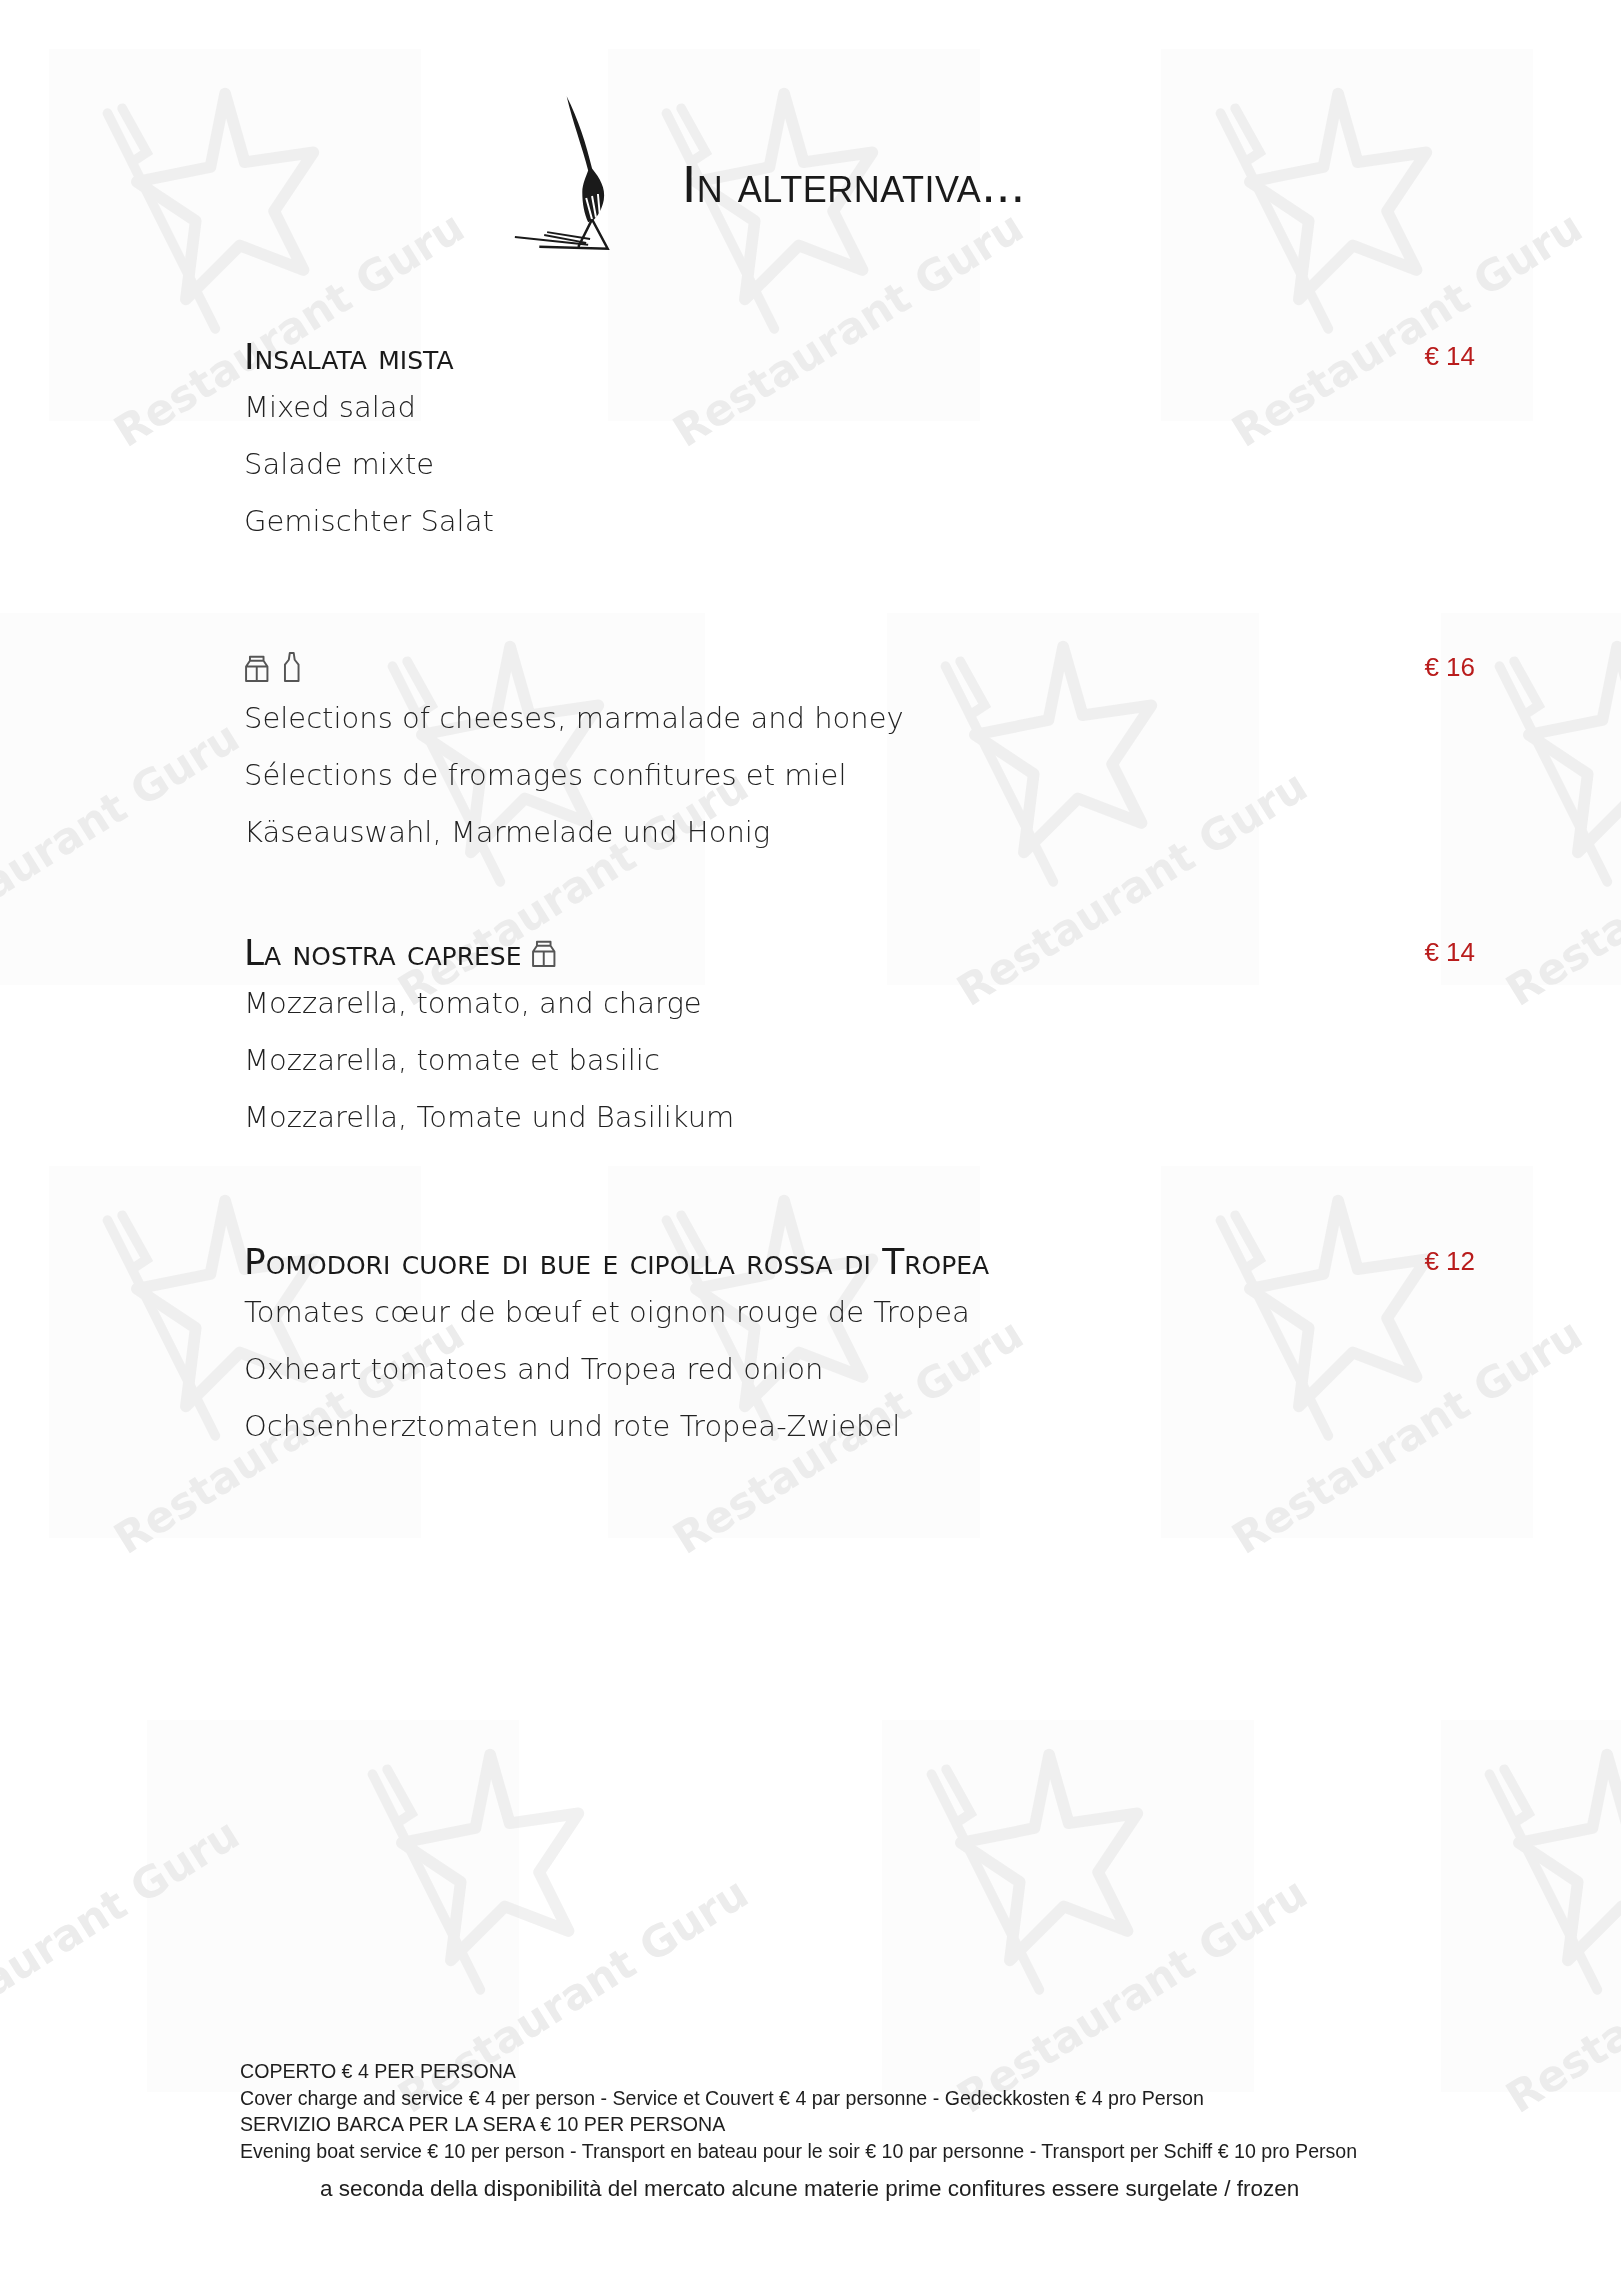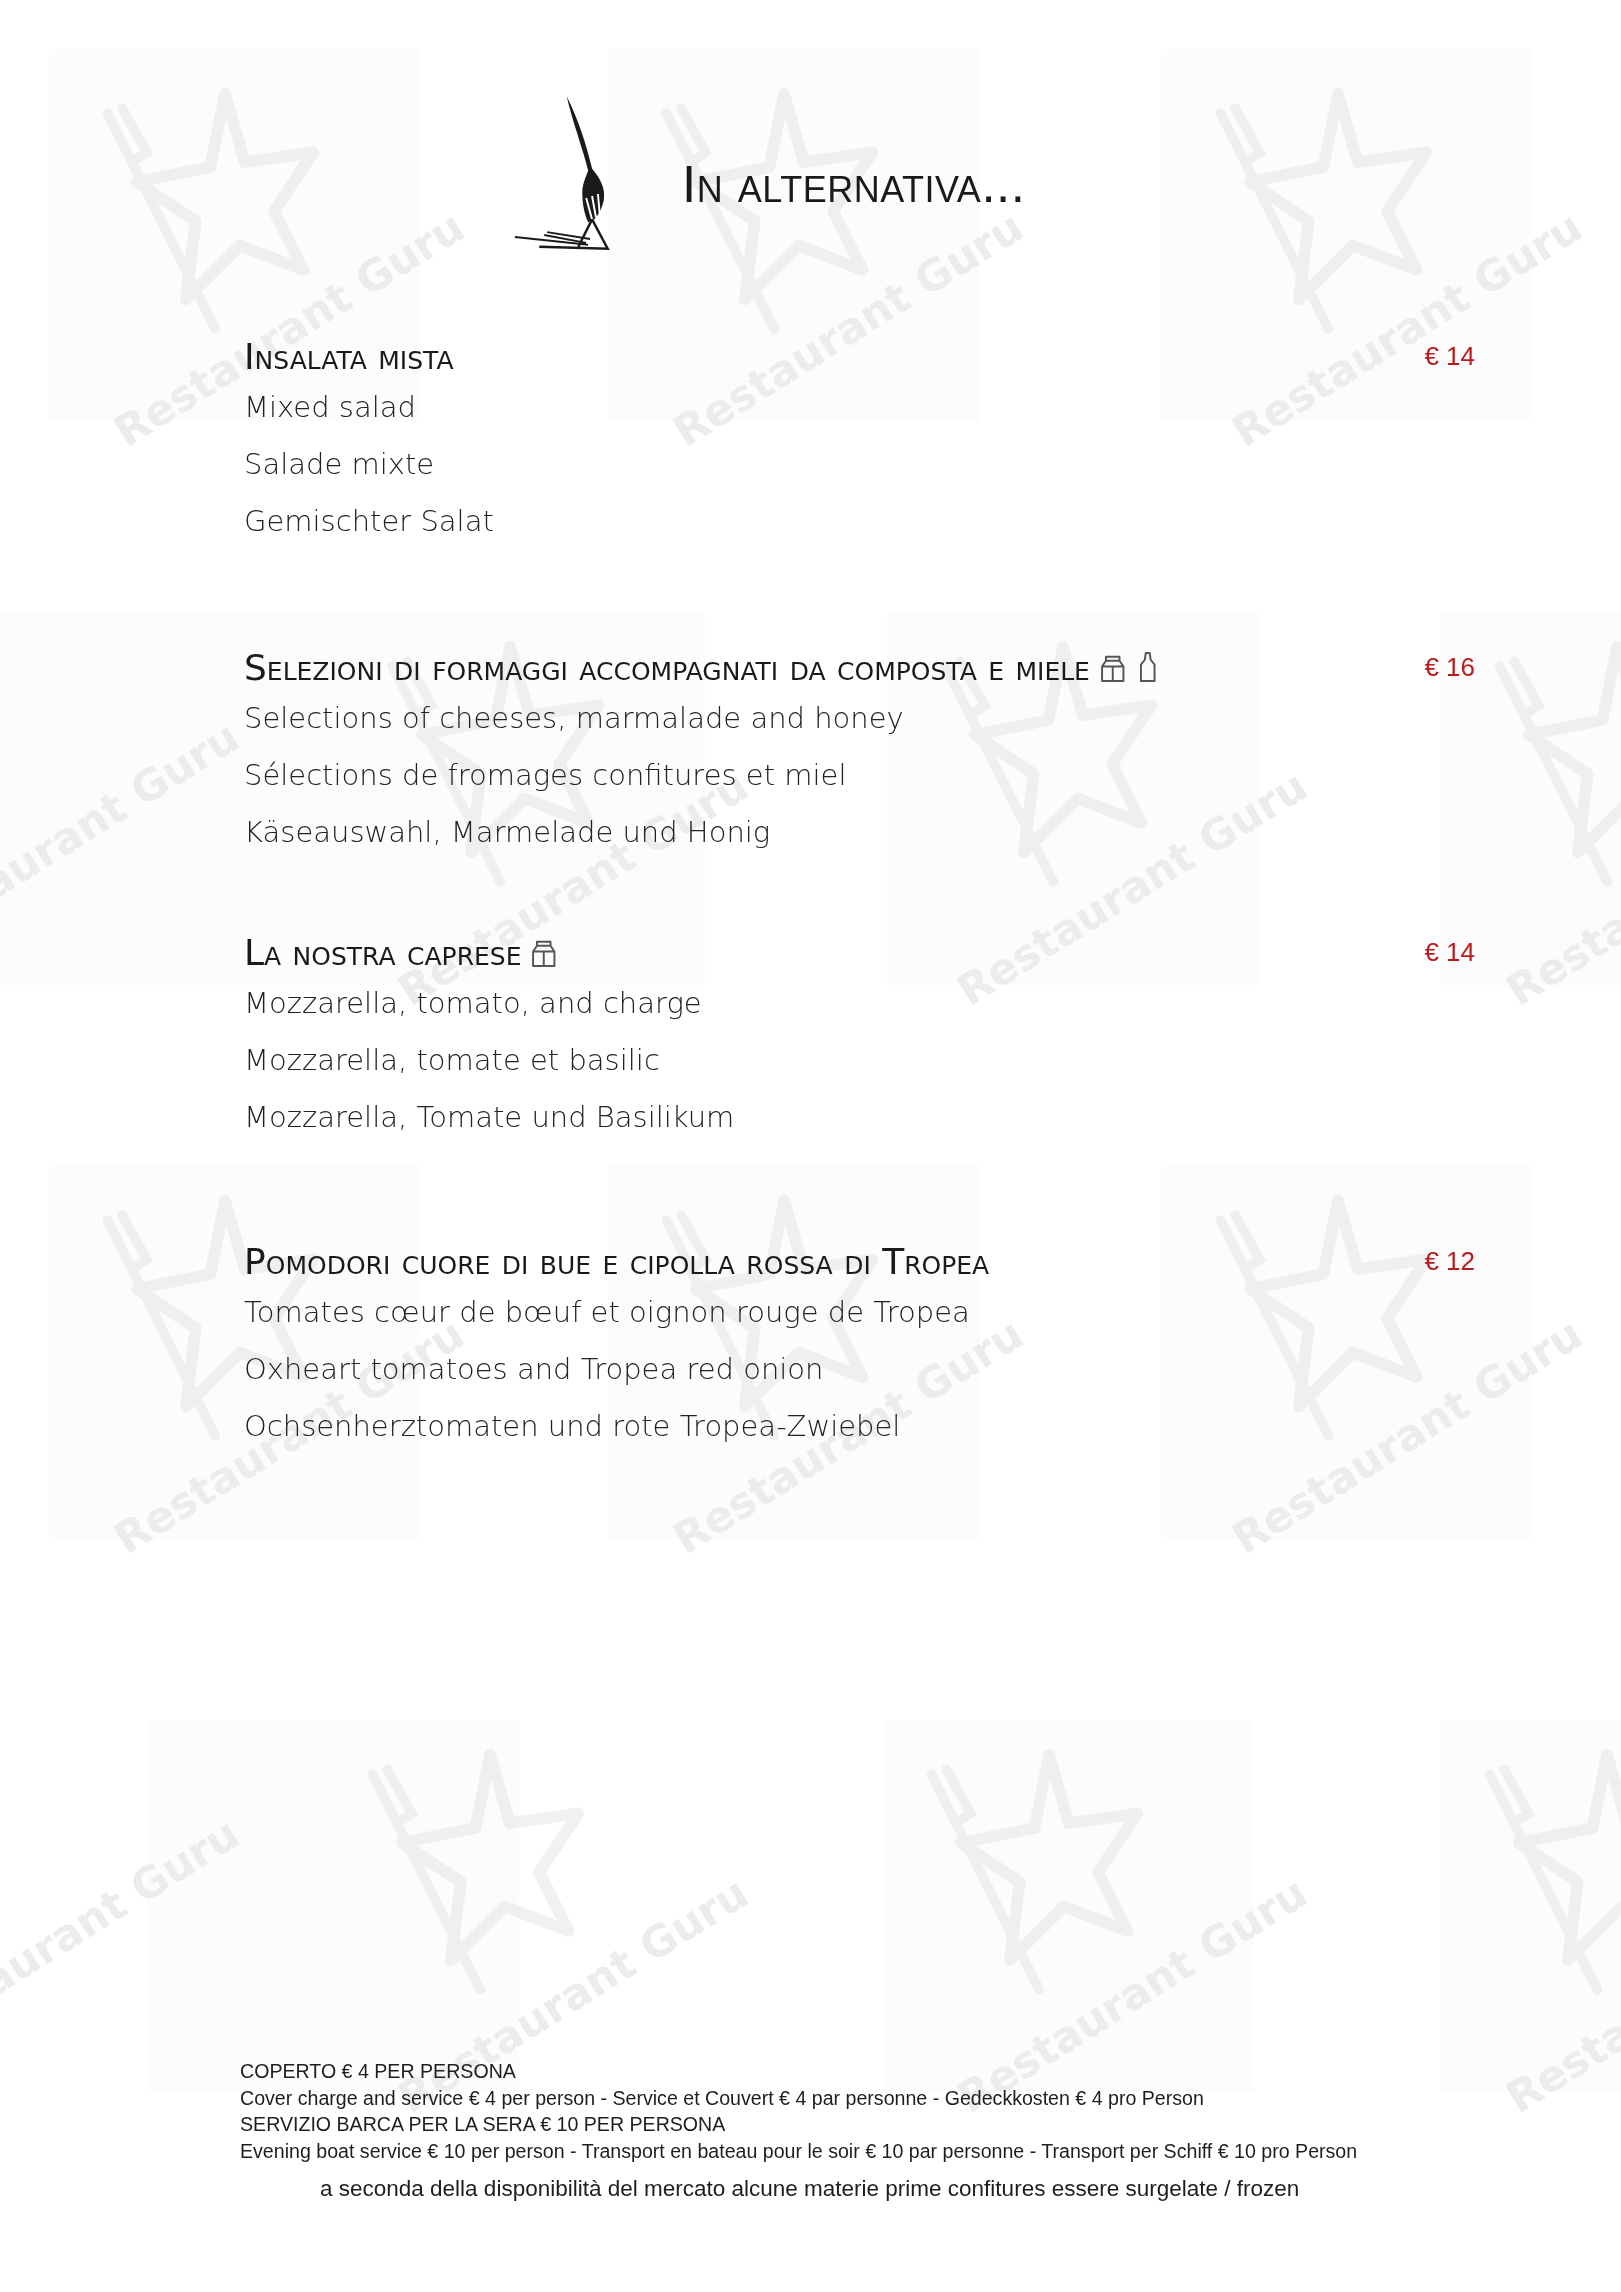--- a/index.html
+++ b/index.html
@@ -136,21 +136,20 @@
     <span class="t">Insalata mista</span>
   </div>
   <div class="price">€ 14</div>
   <div class="desc">Mixed salad</div>
   <div class="desc">Salade mixte</div>
   <div class="desc">Gemischter Salat</div>
 </div>
 
 <div class="item" style="top:645px;">
   <div class="item-title">
-    <span class="t">Selezioni di formaggi accompagnati da composta e miele</span>
     <svg class="allergen" viewBox="0 0 26 34">
         <path d="M6 6 L20 6 L20 10 L24 16 L24 31 L2 31 L2 16 L6 10 Z M2 16 L24 16 M13 16 L13 31 M6 10 L20 10" fill="none" stroke="#555" stroke-width="2" stroke-linejoin="round"></path>
       </svg>
     <svg class="allergen" viewBox="0 0 26 34">
         <path d="M11 2 L15 2 L16 9 L20 14 L20 31 L6 31 L6 14 L10 9 Z" fill="none" stroke="#555" stroke-width="2" stroke-linejoin="round"></path>
       </svg>
   </div>
   <div class="price">€ 16</div>
   <div class="desc">Selections of cheeses, marmalade and honey</div>
   <div class="desc">Sélections de fromages confitures et miel</div>

